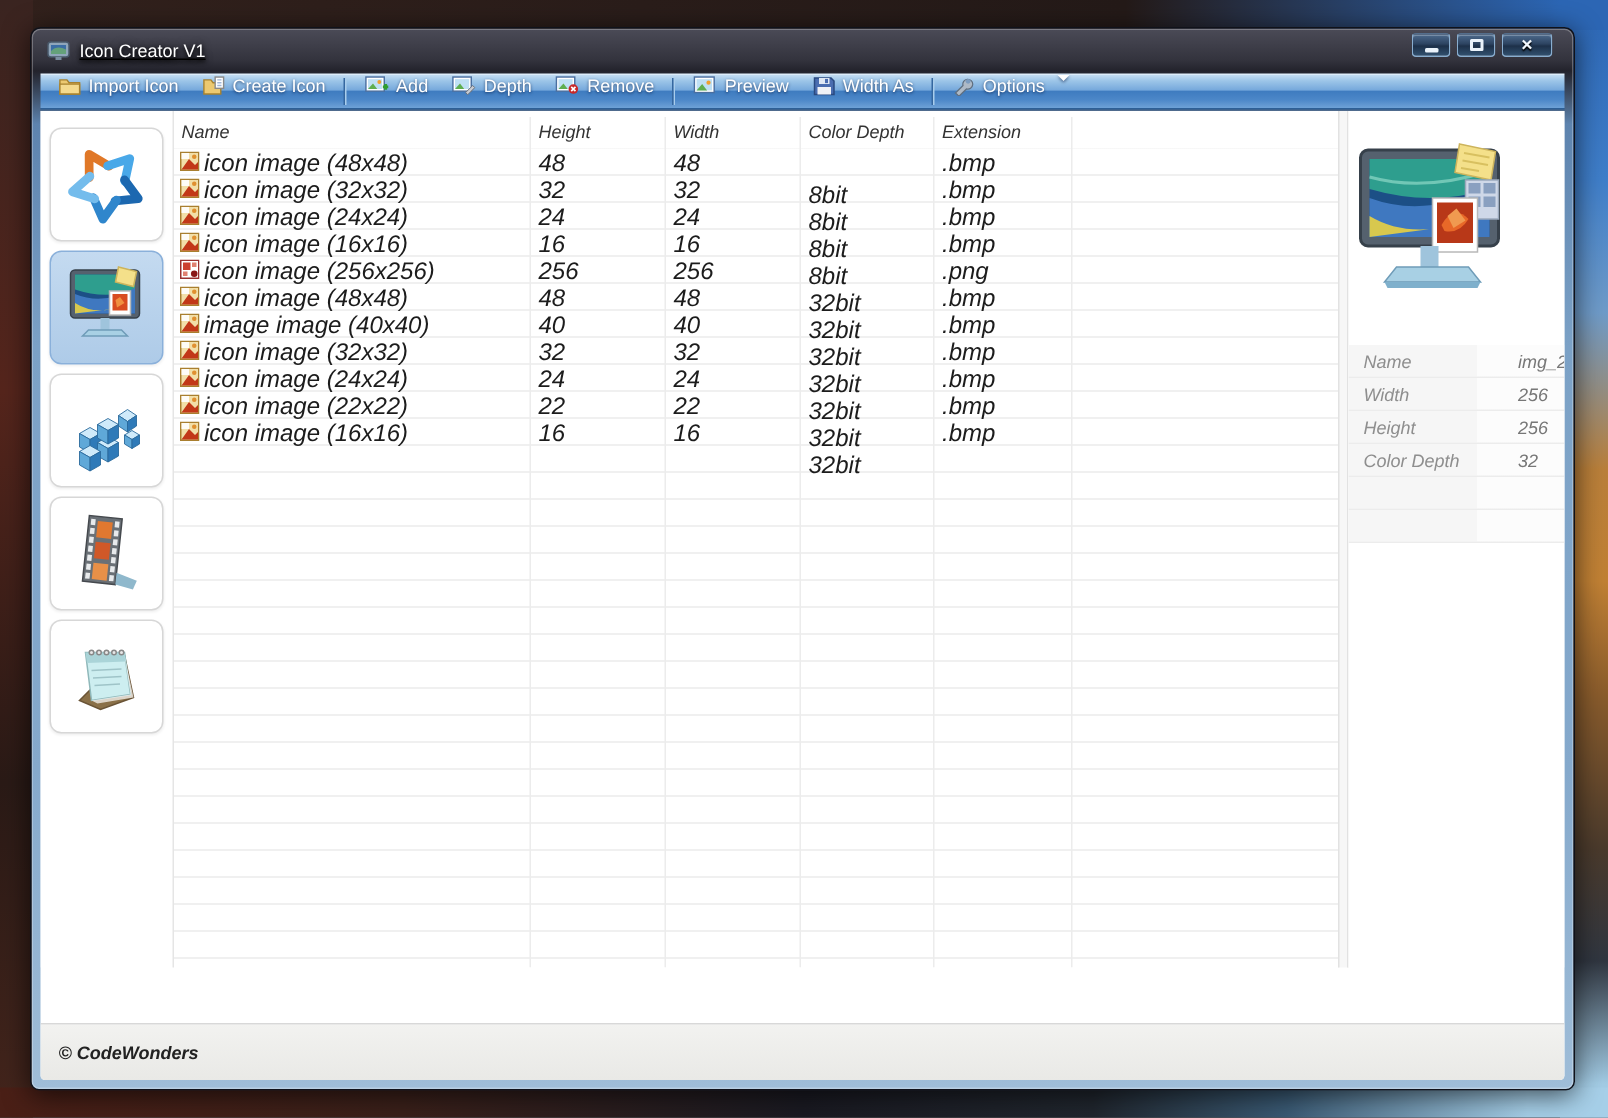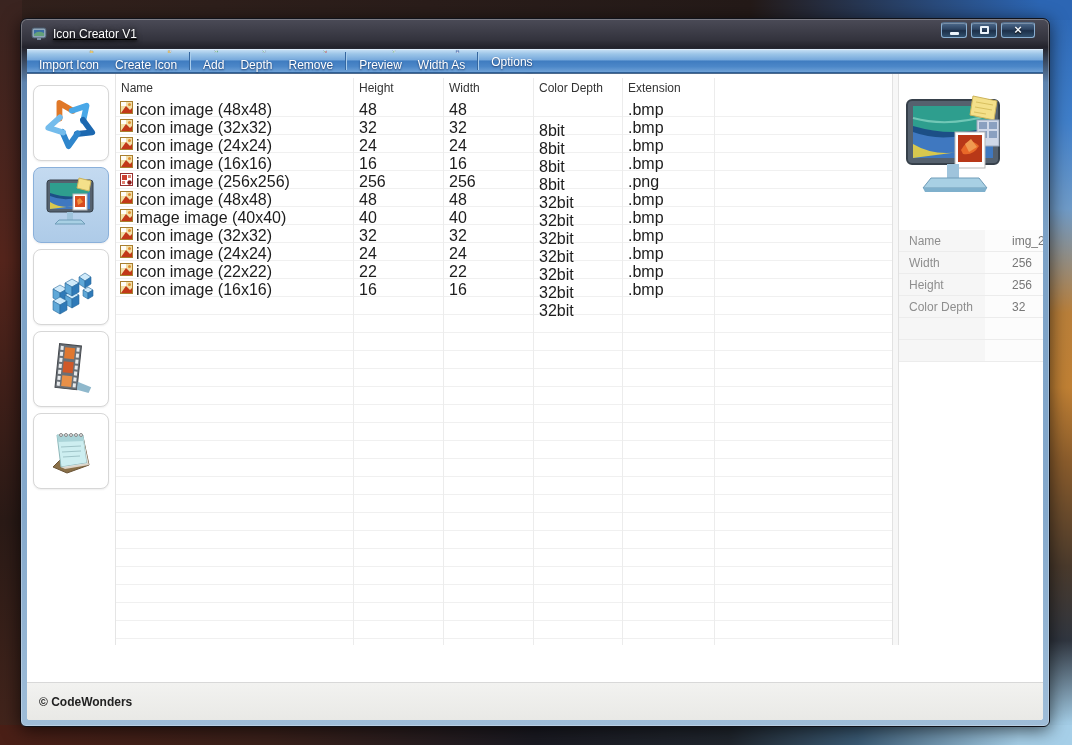--- a/index.html
+++ b/index.html
@@ -29,29 +29,29 @@
     display:flex; align-items:center; justify-content:center; box-shadow:inset 0 1px 0 rgba(255,255,255,.25); }
   .winbtn.small { width:26px; } .winbtn.wide { width:34px; }
   .glyph-min { width:9px; height:3px; background:#eaf2fa; margin-top:6px; border-radius:1px; }
   .glyph-max { width:9px; height:8px; border:2px solid #eaf2fa; border-radius:1px; }
   .glyph-close { color:#f2f7fc; font-size:13px; font-weight:bold; line-height:14px; text-shadow:0 1px 1px #000; }
 
   
   #toolbar { position:absolute; left:6px; top:30px; right:6px; height:24px; display:flex; align-items:center;
     background:linear-gradient(180deg,#c3ddf3 0%,#9cc5e8 18%,#77a9dc 45%,#3f7cc0 50%,#4c87c8 75%,#6ea1d6 100%);
     border-top:1px solid #dcecfa; border-bottom:1px solid #2d5f96; padding-left:4px; }
-  .tbtn { height:22px; display:flex; align-items:flex-end; gap:5px; padding:0 8px; border-radius:3px; cursor:default;flex-direction:column; }
+  .tbtn { height:22px; display:flex; align-items:flex-start; gap:5px; padding:0 8px; border-radius:3px; cursor:default; }
   .tbtn span.lbl { color:#fff; font-size:12px; text-shadow:0 1px 2px rgba(10,30,70,.75); white-space:nowrap; }
   .tsep { width:0; height:18px; border-left:1px solid #35679f; border-right:1px solid #a9cdec; margin:0 4px; }
   .caret { width:0; height:0; border-left:4px solid transparent; border-right:4px solid transparent;
     border-top:4px solid #fff; margin-left:3px; filter:drop-shadow(0 1px 1px rgba(10,30,70,.6)); }
 
   
   #client { position:absolute; left:6px; top:55px; right:6px; bottom:6px; background:#fff;
-    display:flex; flex-direction:column; border-radius:0 0 3px 3px; overflow:hidden; }
+    display:flex; flex-direction:column; border-radius:0 0 3px 3px; overflow:hidden;font-style:italic; }
   #content { flex:1; display:flex; min-height:0; }
 
   
   #sidebar { width:89px; border-right:1px solid #e5e5e5; padding-top:11px; background:#fff; }
   .tile { width:76px; height:76px; margin:0 auto 6px auto; background:#fff; border:1px solid #d7d7d7;
     border-radius:8px; display:flex; align-items:center; justify-content:center; box-shadow:0 1px 2px rgba(0,0,0,.07); }
   .tile.selected { background:linear-gradient(180deg,#c4daf0,#aecbe8); border-color:#8ab0da; }
 
   
   #tablewrap { flex:1; position:relative; background:#fff; overflow:hidden; }

